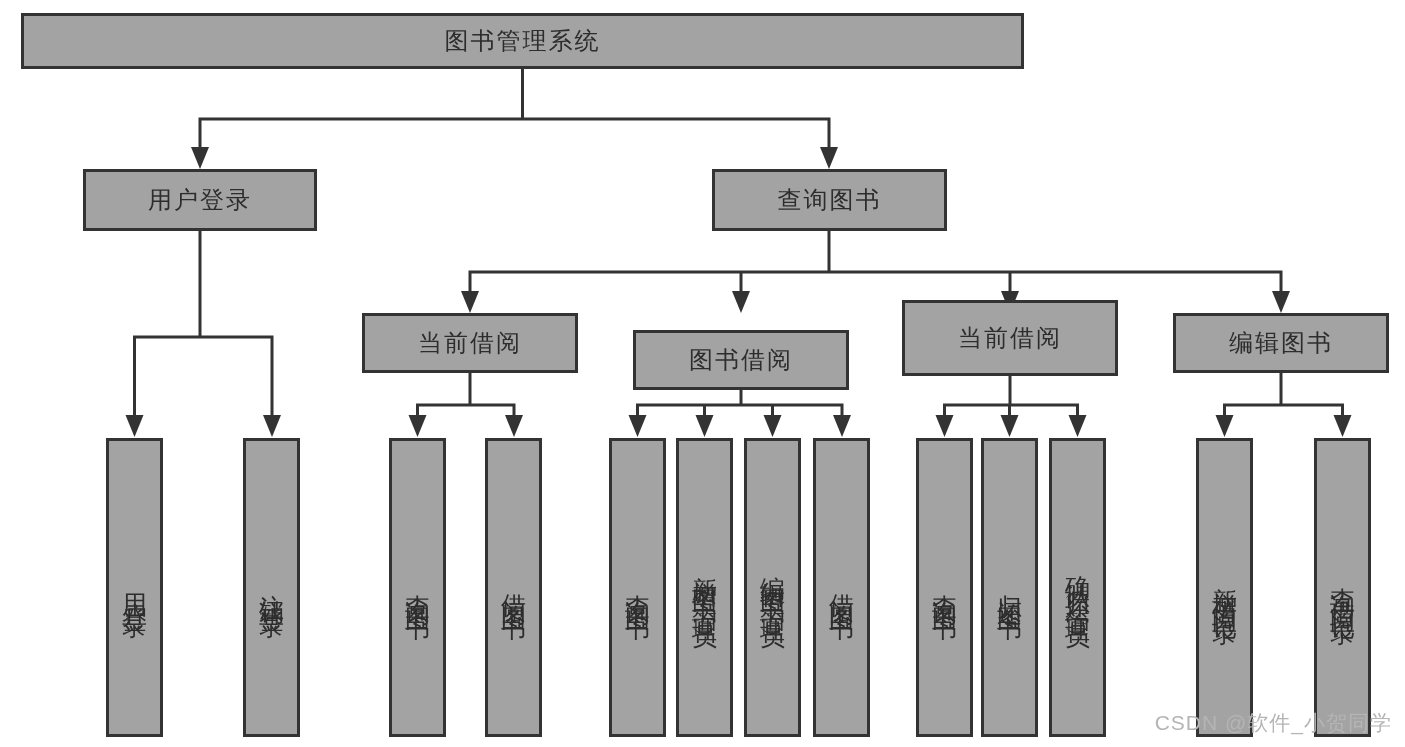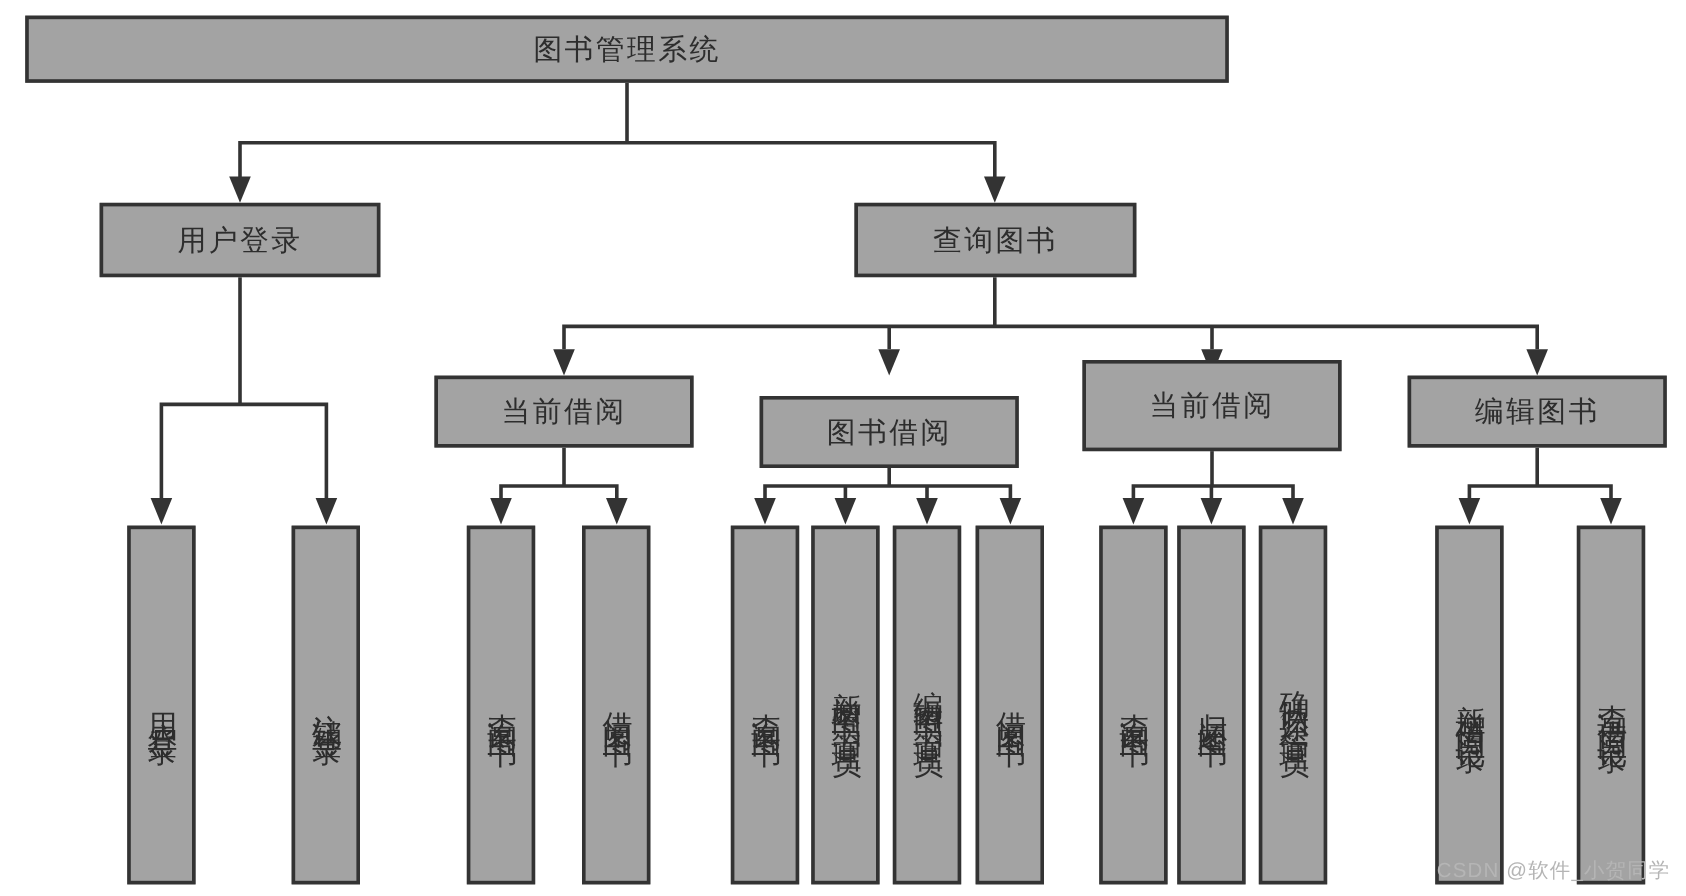--- a/index.html
+++ b/index.html
@@ -40,21 +40,21 @@
     font-size: 25px;
     letter-spacing: 7px;
     line-height: 1;
     color: #2d2d2d;
     white-space: nowrap;
   }
   .watermark {
     position: absolute;
     right: 13px;
     bottom: 10px;
-    font-size: 17px;
+    font-size: 21px;
     color: #b5b5b5;
     letter-spacing: 1px;
     white-space: nowrap;
     margin-left: 36px;
   }
 </style>
 </head>
 <body>
 
 <div class="stage">

